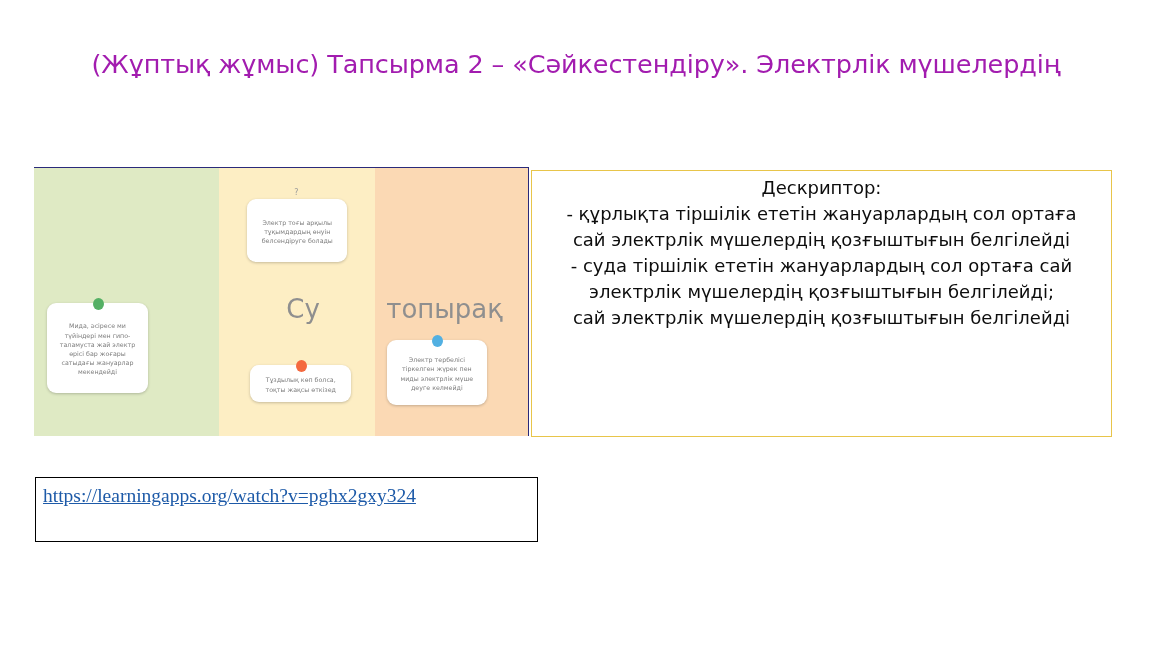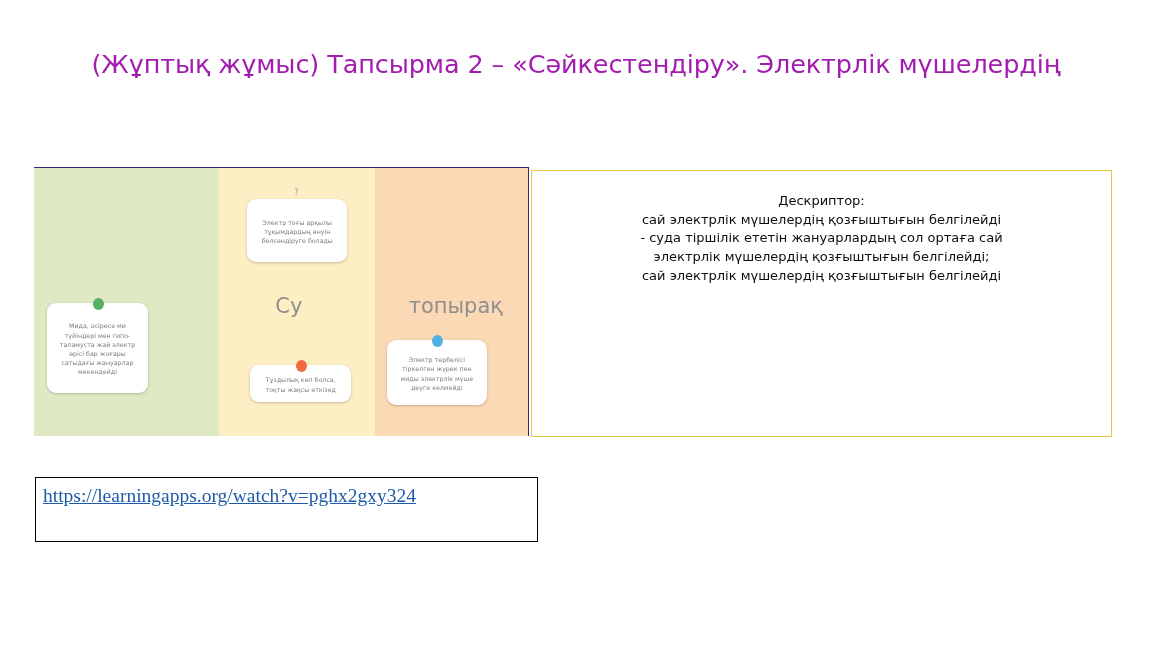--- a/index.html
+++ b/index.html
@@ -48,24 +48,25 @@
   .board-col {
     position: relative;
     height: 100%;
   }
   .col-land  { width: 37.5%;  background: #dfeac4; }
   .col-water { width: 31.5%;  background: #fdeec4; }
   .col-soil  { width: 31.0%;  background: #fbd9b4; }
 
   .col-label {
     position: absolute;
-    font-size: 21px;
+    font-size: 26px;
     color: #8f8f8f;
     font-family: "DejaVu Sans", sans-serif;
     white-space: nowrap;
+    margin-left: 11px;
   }
   .label-water { left: 36%;  top: 126px; }
   .label-soil  { right: 25px; top: 126px; }
 
   
   .note {
     position: absolute;
     background: #ffffff;
     border-radius: 9px;
     box-shadow: 0 1px 3px rgba(0,0,0,0.22);
@@ -118,23 +119,23 @@
   
   .descriptor {
     position: absolute;
     left: 531px;
     top: 170px;
     width: 581px;
     height: 267px;
     border: 1.6px solid #e8c54a;
     box-sizing: border-box;
     background: #ffffff;
-    padding: 21px 12px 0 12px;
+    padding: 4px 12px 0 12px;
     text-align: center;
-    font-size: 13px;
+    font-size: 18px;
     line-height: 1.44;
     color: #0d0d0d;
     font-family: "DejaVu Sans", sans-serif;
   }
   .descriptor .dline { display: block; }
   .descriptor .dgap  { display: block; height: 22px; }
 
   
   .url-box {
     position: absolute;
@@ -191,20 +192,21 @@
 
     <div class="note note-soil">
       <span class="pin pin-blue"></span>
       <span>Электр тербелісі тіркелген жүрек пен миды электрлік мүше деуге келмейді</span>
     </div>
   </div>
 </div>
 
 <div class="descriptor">
   <span class="dline">Дескриптор:</span>
+  <span class="dline">- құрлықта тіршілік ететін жануарлардың сол ортаға</span>
   <span class="dline">сай электрлік мүшелердің қозғыштығын белгілейді</span>
   <span class="dline">- суда тіршілік ететін жануарлардың сол ортаға сай</span>
   <span class="dline">электрлік мүшелердің қозғыштығын белгілейді;</span>
   <span class="dline">сай электрлік мүшелердің қозғыштығын белгілейді</span>
   <span class="dgap"></span>
 </div>
 
 <div class="url-box">
   <span class="url-link">https://learningapps.org/watch?v=pghx2gxy324</span>
 </div>

